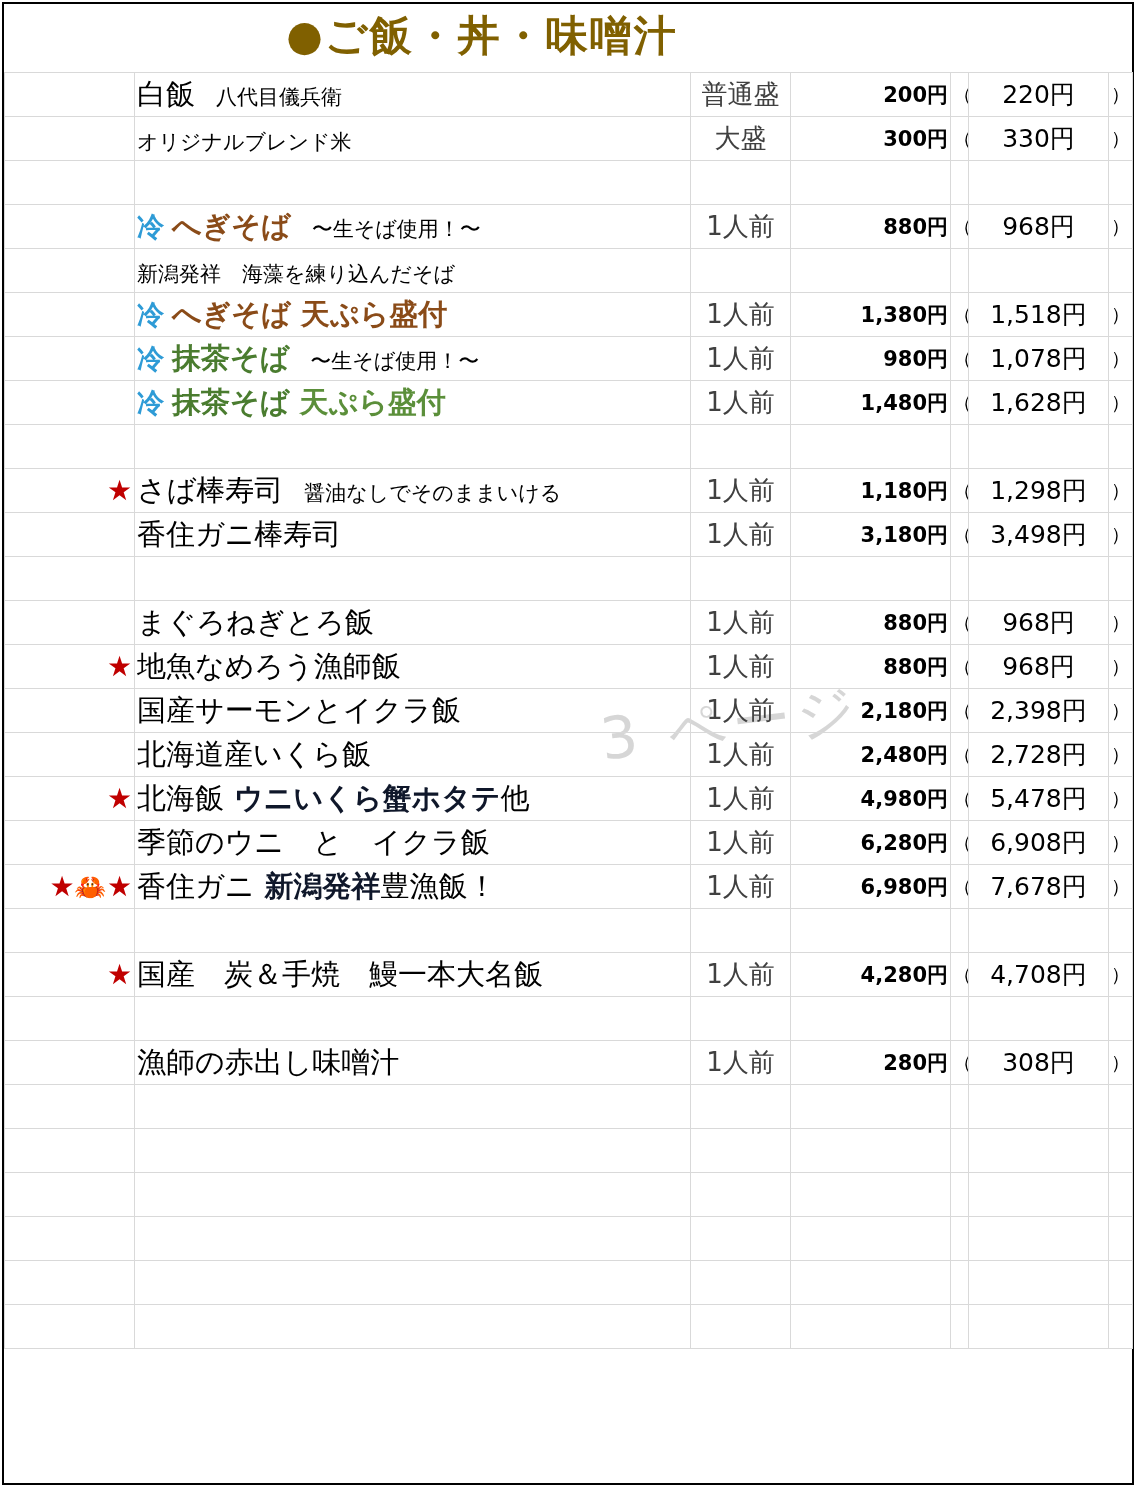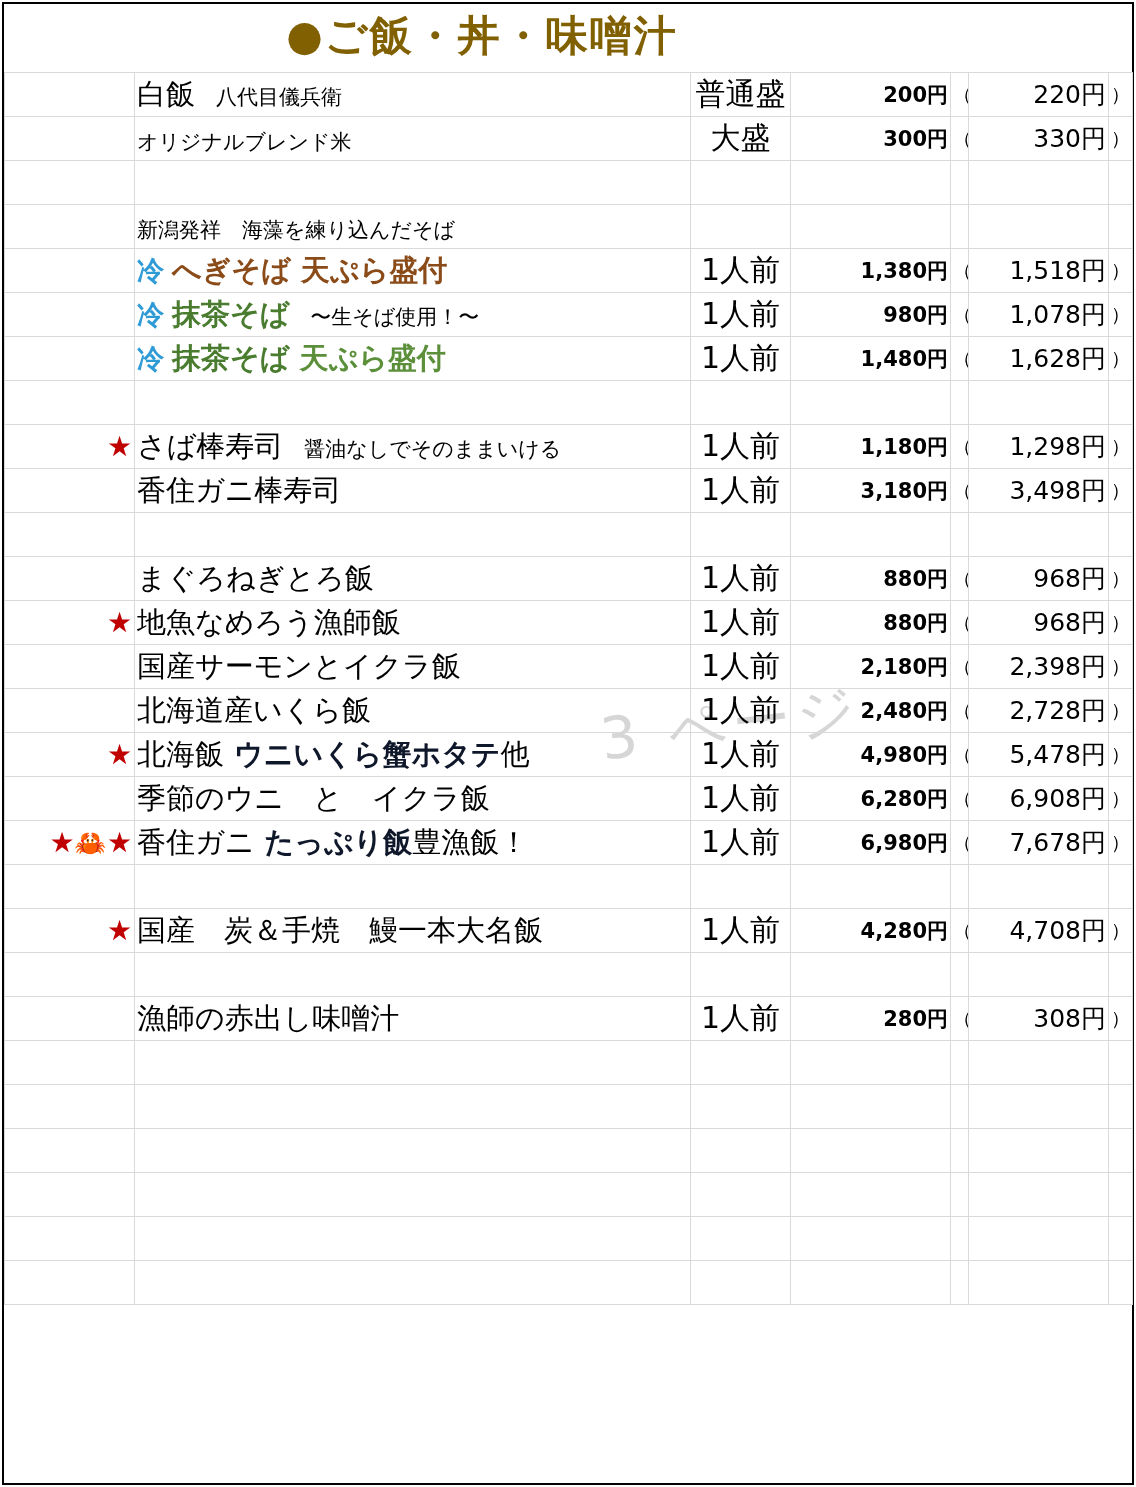--- a/index.html
+++ b/index.html
@@ -67,39 +67,39 @@
   }
   td.name {
     text-align: left;
     padding-left: 8px;
     font-size: 29px;
     color: #000;
     letter-spacing: 0px;
   }
   td.unit {
     text-align: center;
-    font-size: 30px;
-    color: #000000;
+    font-size: 26px;
+    color: #404040;
   }
   td.price {
     text-align: right;
     padding-right: 4px;
     font-size: 21px;
     font-weight: bold;
     color: #000;
   }
   td.paren {
     text-align: center;
     font-size: 19px;
     color: #000;
     vertical-align: bottom;
     padding-bottom: 6px;
   }
   td.tax {
-    text-align: right;
+    text-align: center;
     padding-right: 2px;
     font-size: 25px;
     color: #000;
   }
   .sub {
     font-size: 21px;
   }
   .cold {
     color: #2e9bd6;
     font-weight: bold;
@@ -175,20 +175,29 @@
           <td class="star"></td>
           <td class="name"></td>
           <td class="unit"></td>
           <td class="price"></td>
           <td class="paren"></td>
           <td class="tax"></td>
           <td class="paren"></td>
         </tr>
         <tr>
           <td class="star"></td>
+          <td class="name"><span class="cold">冷</span><span class="brown">へぎそば</span><span class="sub">　〜生そば使用！〜</span></td>
+          <td class="unit">1人前</td>
+          <td class="price">880円</td>
+          <td class="paren">（</td>
+          <td class="tax">968円</td>
+          <td class="paren">）</td>
+        </tr>
+        <tr>
+          <td class="star"></td>
           <td class="name name-indent2"><span class="sub">新潟発祥　海藻を練り込んだそば</span></td>
           <td class="unit"></td>
           <td class="price"></td>
           <td class="paren"></td>
           <td class="tax"></td>
           <td class="paren"></td>
         </tr>
         <tr>
           <td class="star"></td>
           <td class="name"><span class="cold">冷</span><span class="brown">へぎそば</span><span class="brown"> 天ぷら盛付</span></td>
@@ -301,21 +310,21 @@
           <td class="star"></td>
           <td class="name"><span>季節のウニ　と　イクラ飯</span></td>
           <td class="unit">1人前</td>
           <td class="price">6,280円</td>
           <td class="paren">（</td>
           <td class="tax">6,908円</td>
           <td class="paren">）</td>
         </tr>
         <tr>
           <td class="star"><span>★</span><span class="crab">🦀</span><span>★</span></td>
-          <td class="name"><span>香住ガニ</span><span class="red"> たっぷり飯</span><span>豊漁飯！</span></td>
+          <td class="name"><span>香住ガニ</span><span class="red"> 新潟発祥</span><span>豊漁飯！</span></td>
           <td class="unit">1人前</td>
           <td class="price">6,980円</td>
           <td class="paren">（</td>
           <td class="tax">7,678円</td>
           <td class="paren">）</td>
         </tr>
         <tr>
           <td class="star"></td>
           <td class="name"></td>
           <td class="unit"></td>

